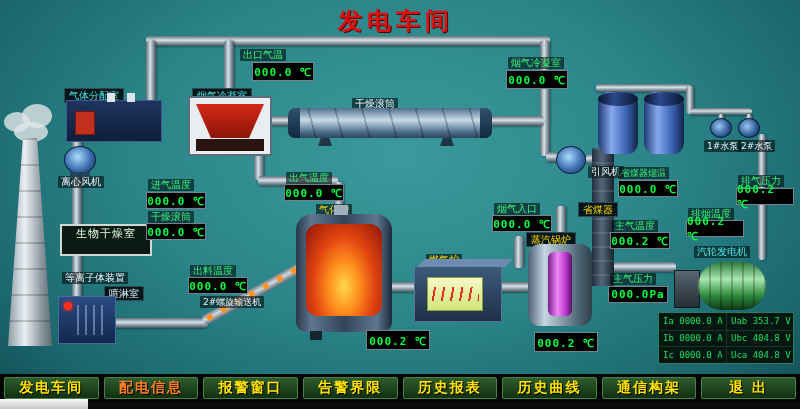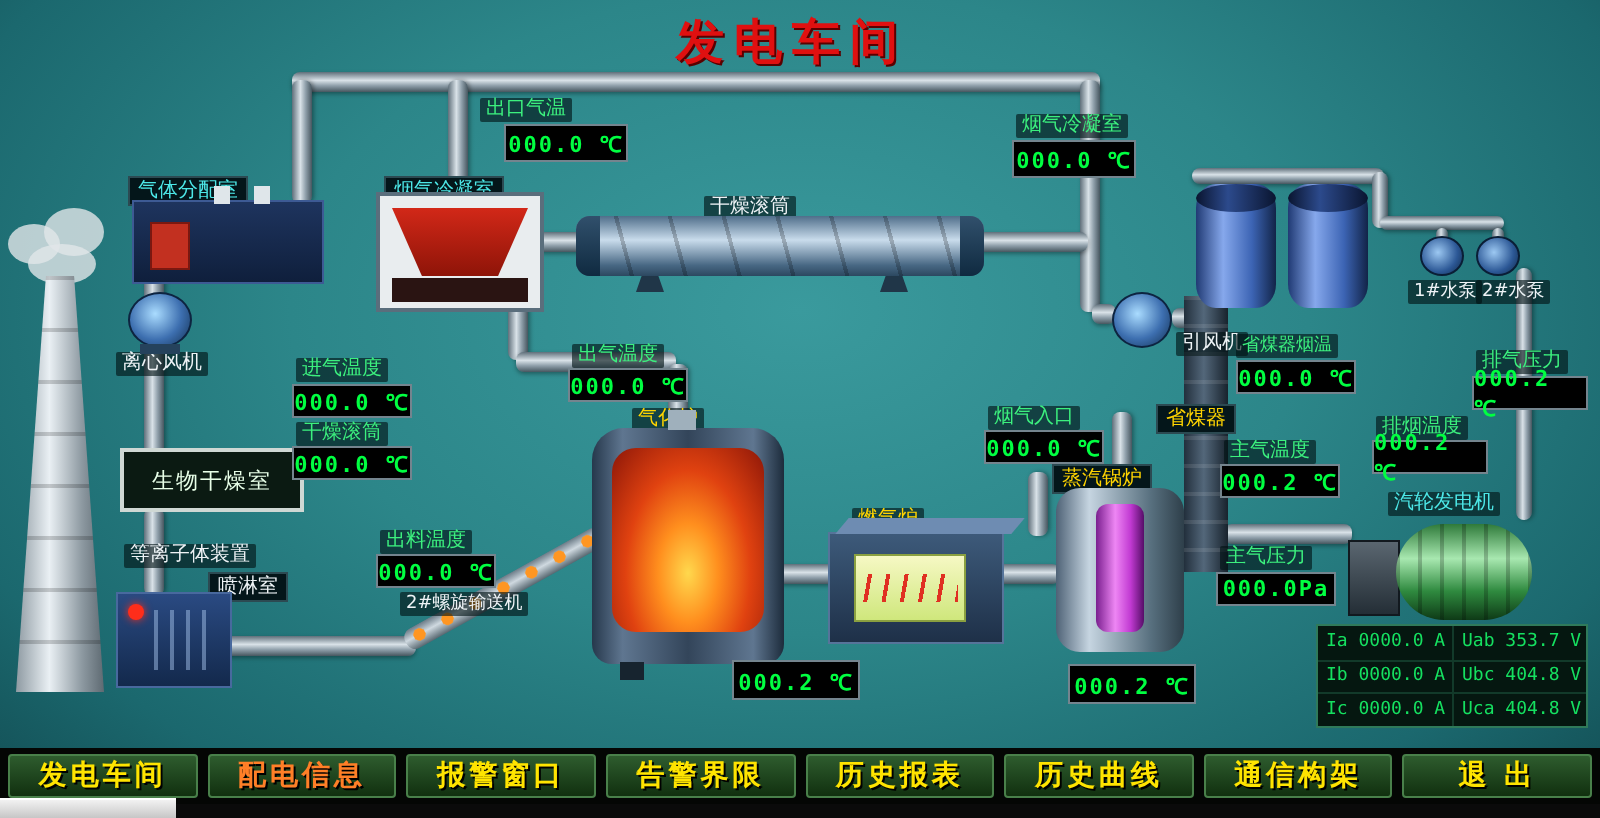--- a/index.html
+++ b/index.html
@@ -53,21 +53,21 @@
   .drum { position:absolute; left:288px; top:108px; width:204px; height:30px; border-radius:7px;
     background-image:repeating-linear-gradient(75deg, rgba(0,0,0,.22) 0 2px, transparent 2px 26px),
       linear-gradient(180deg,#4f6e8a,#c9dcec 40%,#486884 82%,#2c4860); }
   .drum .cap { position:absolute; top:0; width:12px; height:30px; background:linear-gradient(180deg,#31506c,#0f2a40); }
   .drum-foot { position:absolute; width:14px; height:8px; background:#203648; clip-path:polygon(20% 0,80% 0,100% 100%,0 100%); }
   .fan { position:absolute; border-radius:50%;
     background:radial-gradient(circle at 42% 38%, #aadcff 0%, #3d6fb0 55%, #122f50 100%);
     border:1px solid #0d2440; }
   .fan-base { position:absolute; background:#25425c; }
   .bioroom { position:absolute; left:60px; top:224px; width:92px; height:32px;
-    background:#0b1a12; border:2px solid #cfd8d4; display:flex; align-items:center; justify-content:center;
+    background:#0b1a12; border:2px solid #cfd8d4; display:flex; align-items:flex-start; justify-content:center;
     color:#e8ffe8; font-size:11px; letter-spacing:1px; }
   .sprayer { position:absolute; left:58px; top:296px; width:58px; height:48px;
     background:linear-gradient(180deg,#2a4a82,#13294c); border:1px solid #48699e; }
   .sprayer .light { position:absolute; left:5px; top:5px; width:8px; height:8px; border-radius:50%; background:#ff2d1a; box-shadow:0 0 4px #ff2d1a;}
   .sprayer .grid { position:absolute; left:18px; top:8px; right:6px; bottom:8px;
     background:repeating-linear-gradient(90deg, rgba(160,190,230,.5) 0 2px, transparent 2px 8px); }
   .conveyor { position:absolute; left:203px; top:316px; width:112px; height:11px;
     transform:rotate(-29deg); transform-origin:left center; border-radius:5px;
     background-image:radial-gradient(circle 3.2px at 8px 5px, #ff9622 0 3px, transparent 3.2px),
       linear-gradient(180deg,#6a7a86,#cfd9e0 45%,#56666f);

